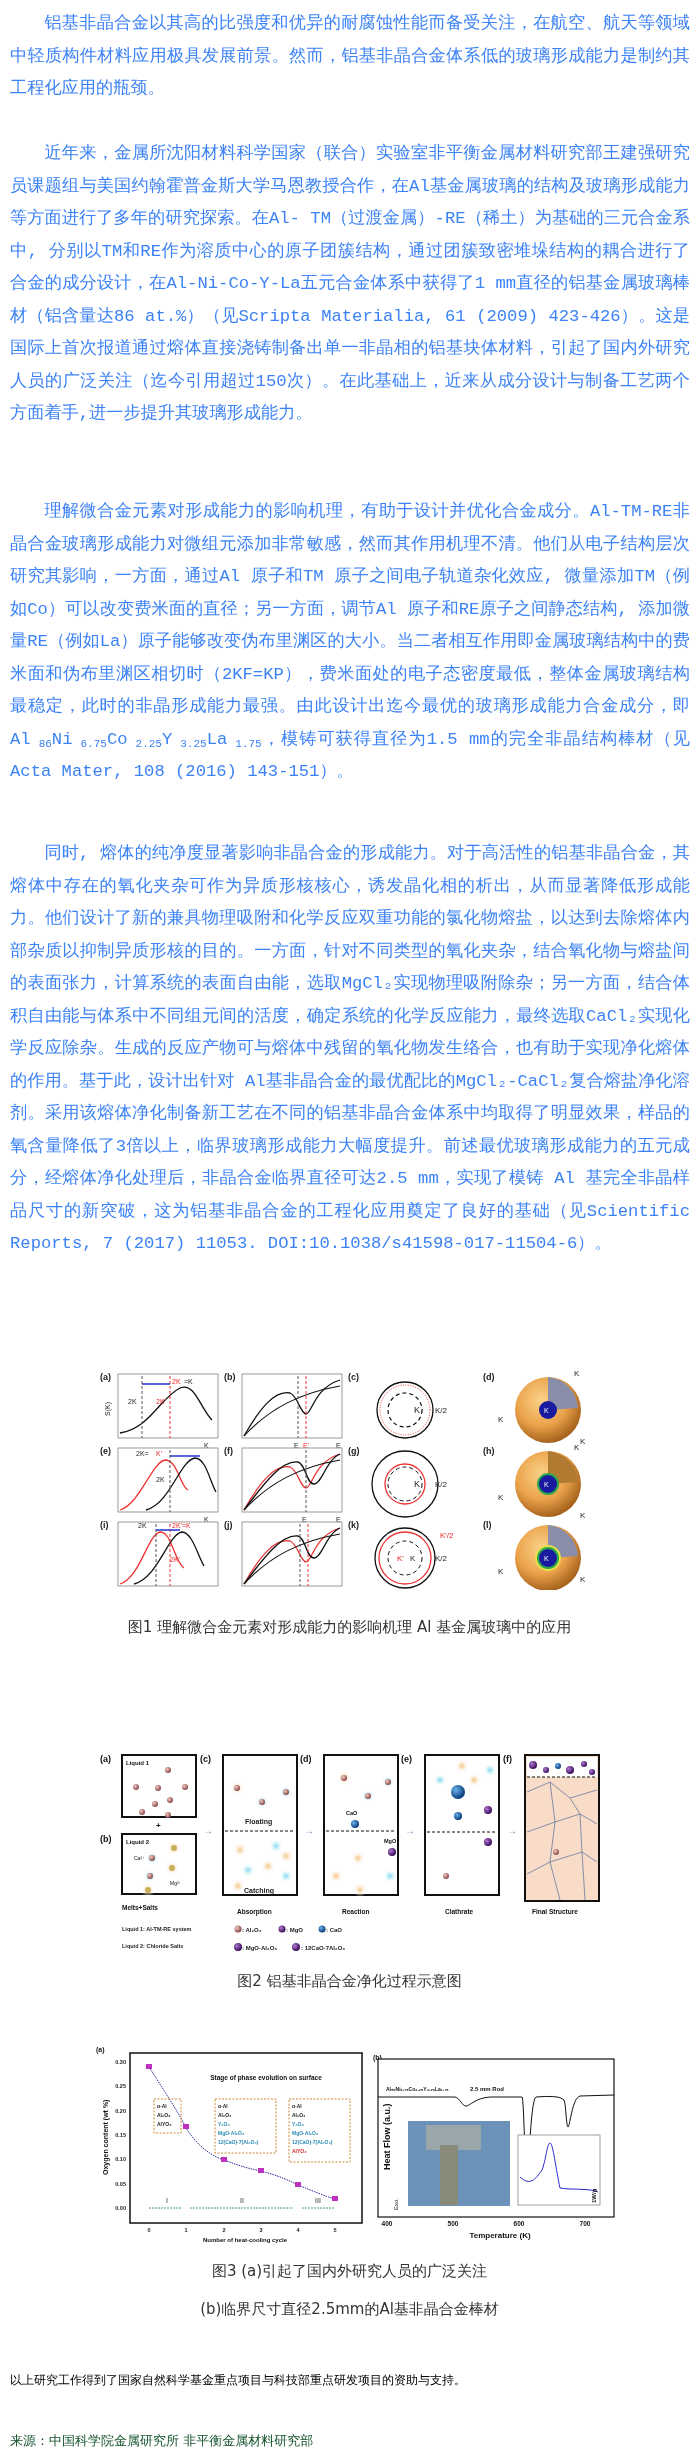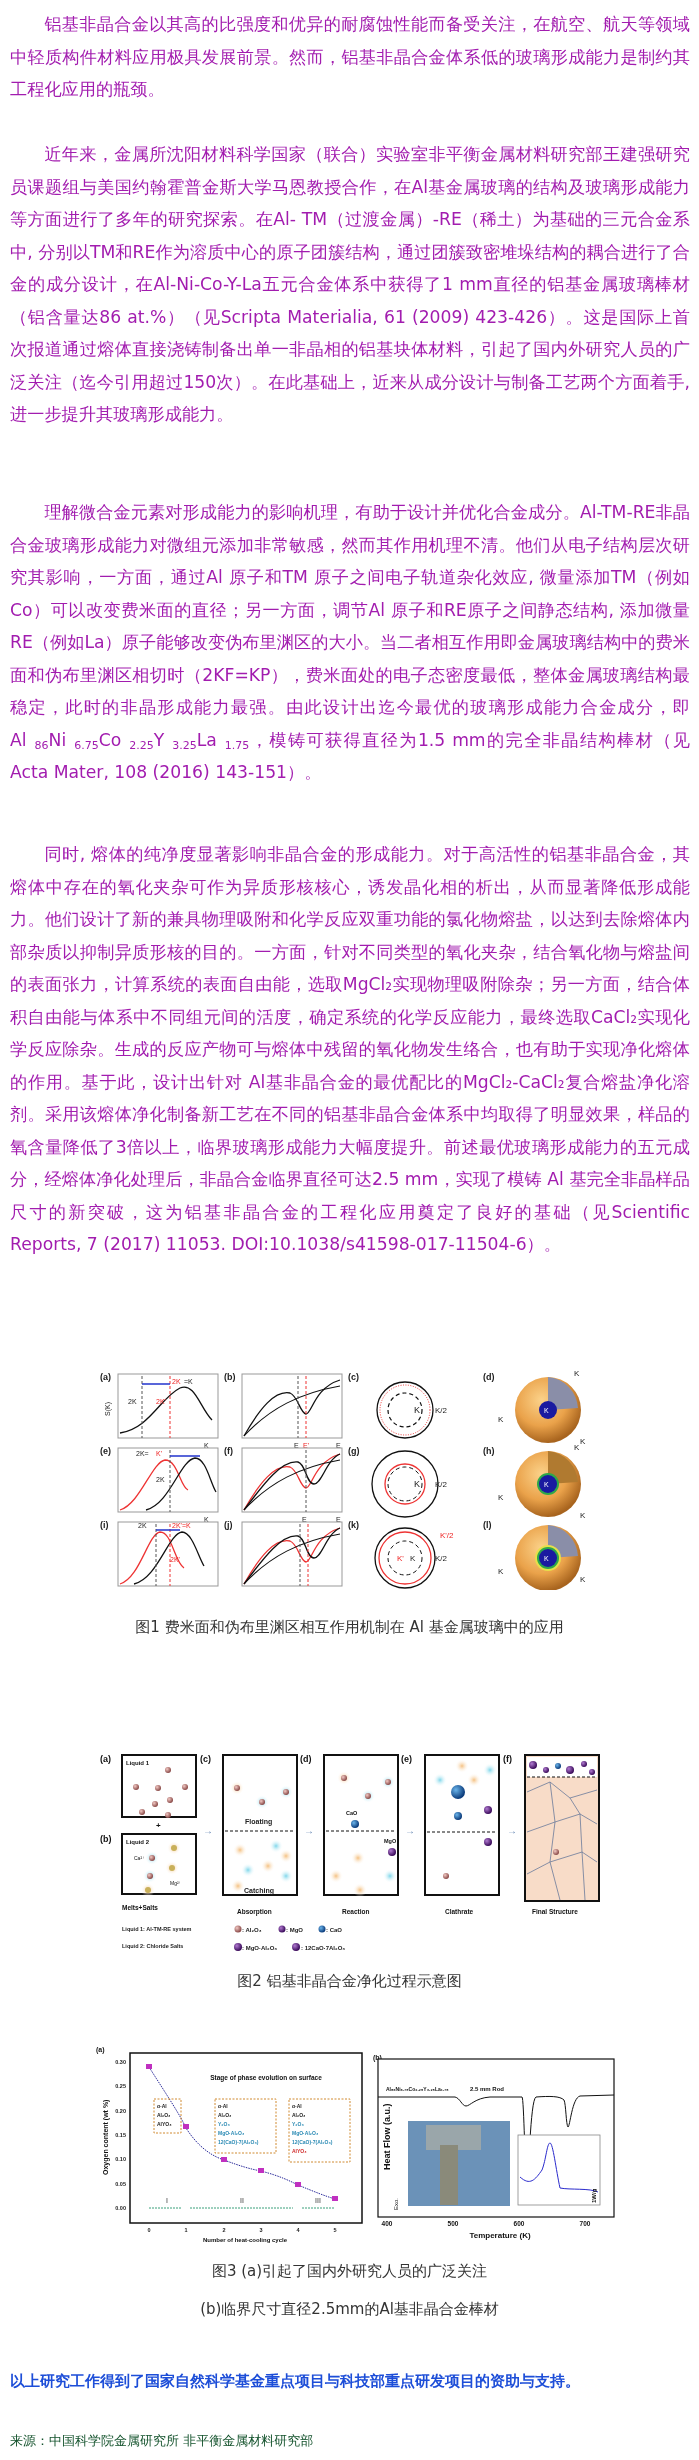--- a/index.html
+++ b/index.html
@@ -12,40 +12,40 @@
     position: relative;
     overflow: hidden;
   }
   .article { position: absolute; left: 10px; top: 0; width: 680px; }
   .para {
     position: absolute;
     left: 0;
     width: 680px;
     font-size: 17.2px;
     line-height: 32.5px;
-    color: #a21caf;
+    color: #3b82f6;
     text-align: justify;
     text-indent: 2em;
     letter-spacing: 0px;
+    font-family: Liberation Mono, monospace;
   }
   .para sub { font-size: 11px; vertical-align: -3px; line-height: 0; margin-left: 8px; }
   .fig { position: absolute; background: #fff; }
   .caption {
     position: absolute;
     left: 0; width: 699px;
     text-align: center;
     font-size: 15px;
     color: #333;
   }
   .funding {
     position: absolute;
     left: 10px; top: 2372px;
-    font-size: 15px;
-    color: #1d4ed8;
-    font-weight: bold;
+    font-size: 12px;
+    color: #000000;
   }
   .source {
     position: absolute;
     left: 10px; top: 2432px;
     font-size: 13px;
     color: #14532d;
   }
   svg text { font-family: "Liberation Sans", "DejaVu Sans", sans-serif; }
 </style>
 </head>
@@ -190,21 +190,21 @@
       <path d="M448,42 L448,9 A33,33 0 0 1 478,40 Z" fill="#8a8ea8"></path>
       <circle cx="448" cy="42" r="13" fill="#e6e04a"></circle>
       <circle cx="448" cy="42" r="11" fill="#2ea84a"></circle>
       <circle cx="448" cy="42" r="9" fill="#1a1aa0"></circle>
       <text x="444" y="45" font-size="7" fill="#fff">K</text>
       <text x="398" y="58" font-size="8" fill="#222">K</text>
       <text x="480" y="66" font-size="8" fill="#222">K</text>
     </g>
   </svg>
 </div>
-<div class="caption" style="top:1618px;">图1  费米面和伪布里渊区相互作用机制在 Al 基金属玻璃中的应用</div>
+<div class="caption" style="top:1618px;">图1  理解微合金元素对形成能力的影响机理 Al 基金属玻璃中的应用</div>
 
 <div class="fig" style="left:100px; top:1752px; width:500px; height:200px;">
   <svg width="500" height="200" viewBox="0 0 500 200">
     <defs>
       <radialGradient id="ball" cx="35%" cy="35%" r="65%">
         <stop offset="0%" stop-color="#f2c9c4"></stop>
           <stop offset="100%" stop-color="#8a4a48"></stop>
       </radialGradient>
       <radialGradient id="glowO" cx="50%" cy="50%" r="50%">
         <stop offset="0%" stop-color="#f4c080"></stop>

